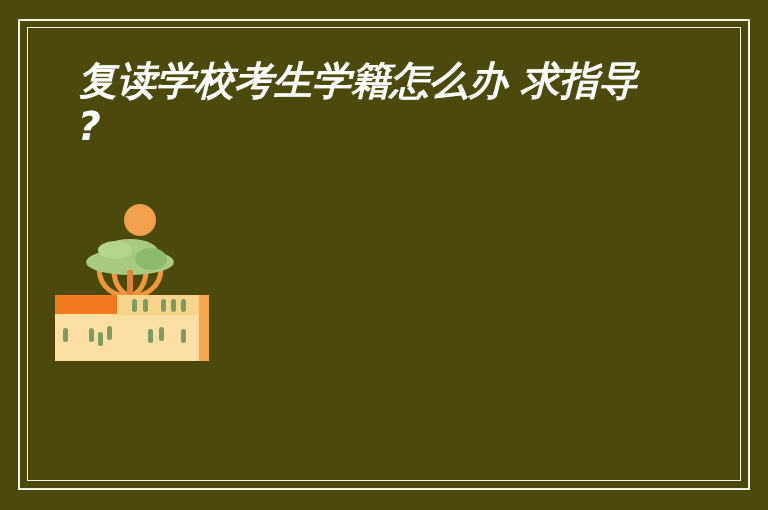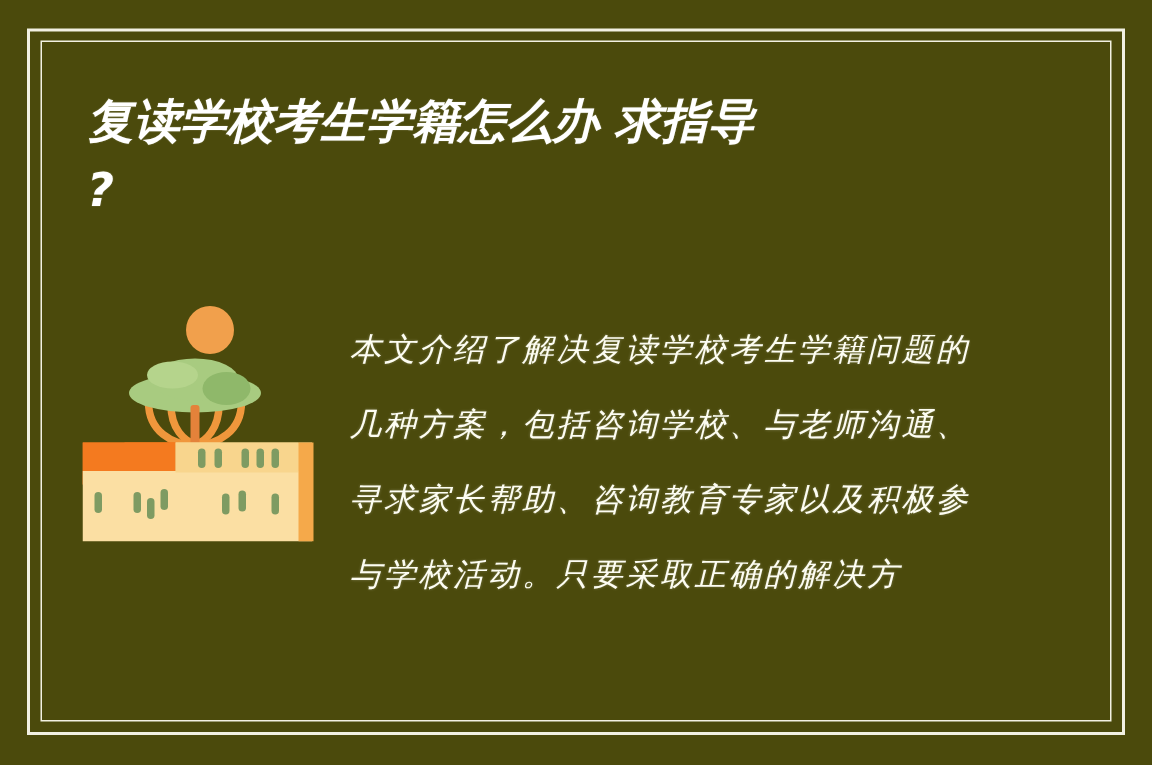--- a/index.html
+++ b/index.html
@@ -40,28 +40,29 @@
 
   
   .title-block {
     position: absolute;
     left: 58px;
     top: 58px;
     width: 660px;
   }
   .title-text {
     font-family: "DejaVu Sans", "Liberation Sans", sans-serif;
-    font-size: 31px;
+    font-size: 39px;
     font-weight: bold;
     font-style: italic;
     color: #ffffff;
     line-height: 46px;
     letter-spacing: 0px;
     white-space: pre-wrap;
     text-shadow: 0 0 1px rgba(255,255,255,0.35);
+    margin-left: 20px;
   }
 
   
   .content {
     position: absolute;
     left: 55px;
     top: 196px;
     width: 660px;
     height: 270px;
   }
@@ -159,16 +160,15 @@
             <rect x="43" y="136" width="5" height="14" rx="2.5"></rect>
             <rect x="52" y="130" width="5" height="14" rx="2.5"></rect>
             <rect x="93" y="133" width="5" height="14" rx="2.5"></rect>
             <rect x="104" y="131" width="5" height="14" rx="2.5"></rect>
             <rect x="126" y="133" width="5" height="14" rx="2.5"></rect>
           </g>
         </g>
       </svg>
     </div>
 
-    <div class="paragraph">本文介绍了解决复读学校考生学籍问题的几种方案，包括咨询学校、与老师沟通、寻求家长帮助、咨询教育专家以及积极参与学校活动。只要采取正确的解决方</div>
 
   </div>
 </div>
 
 </body></html>

